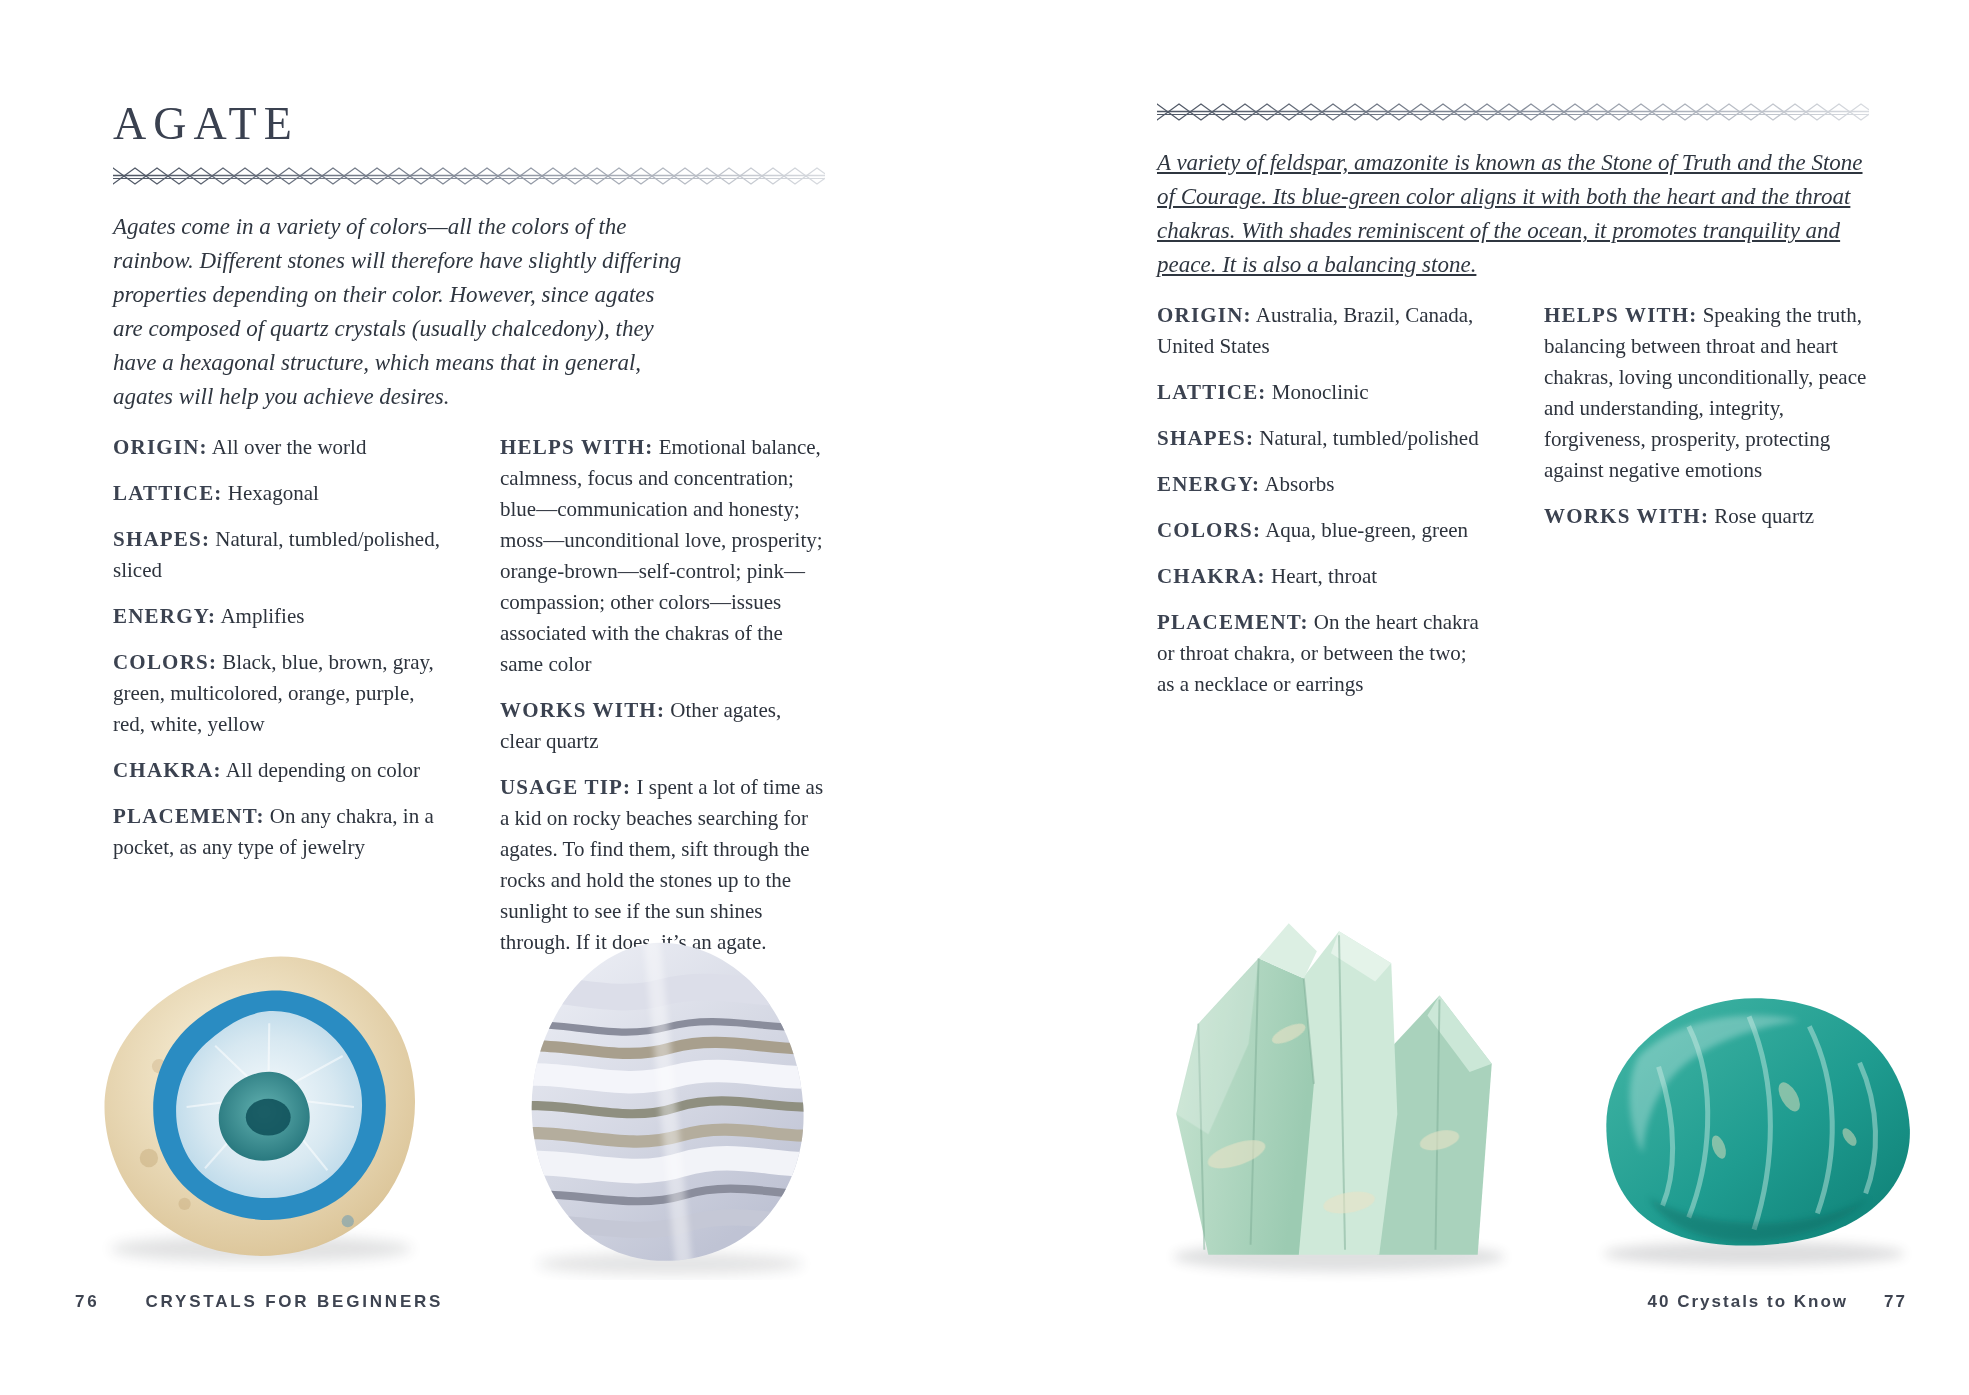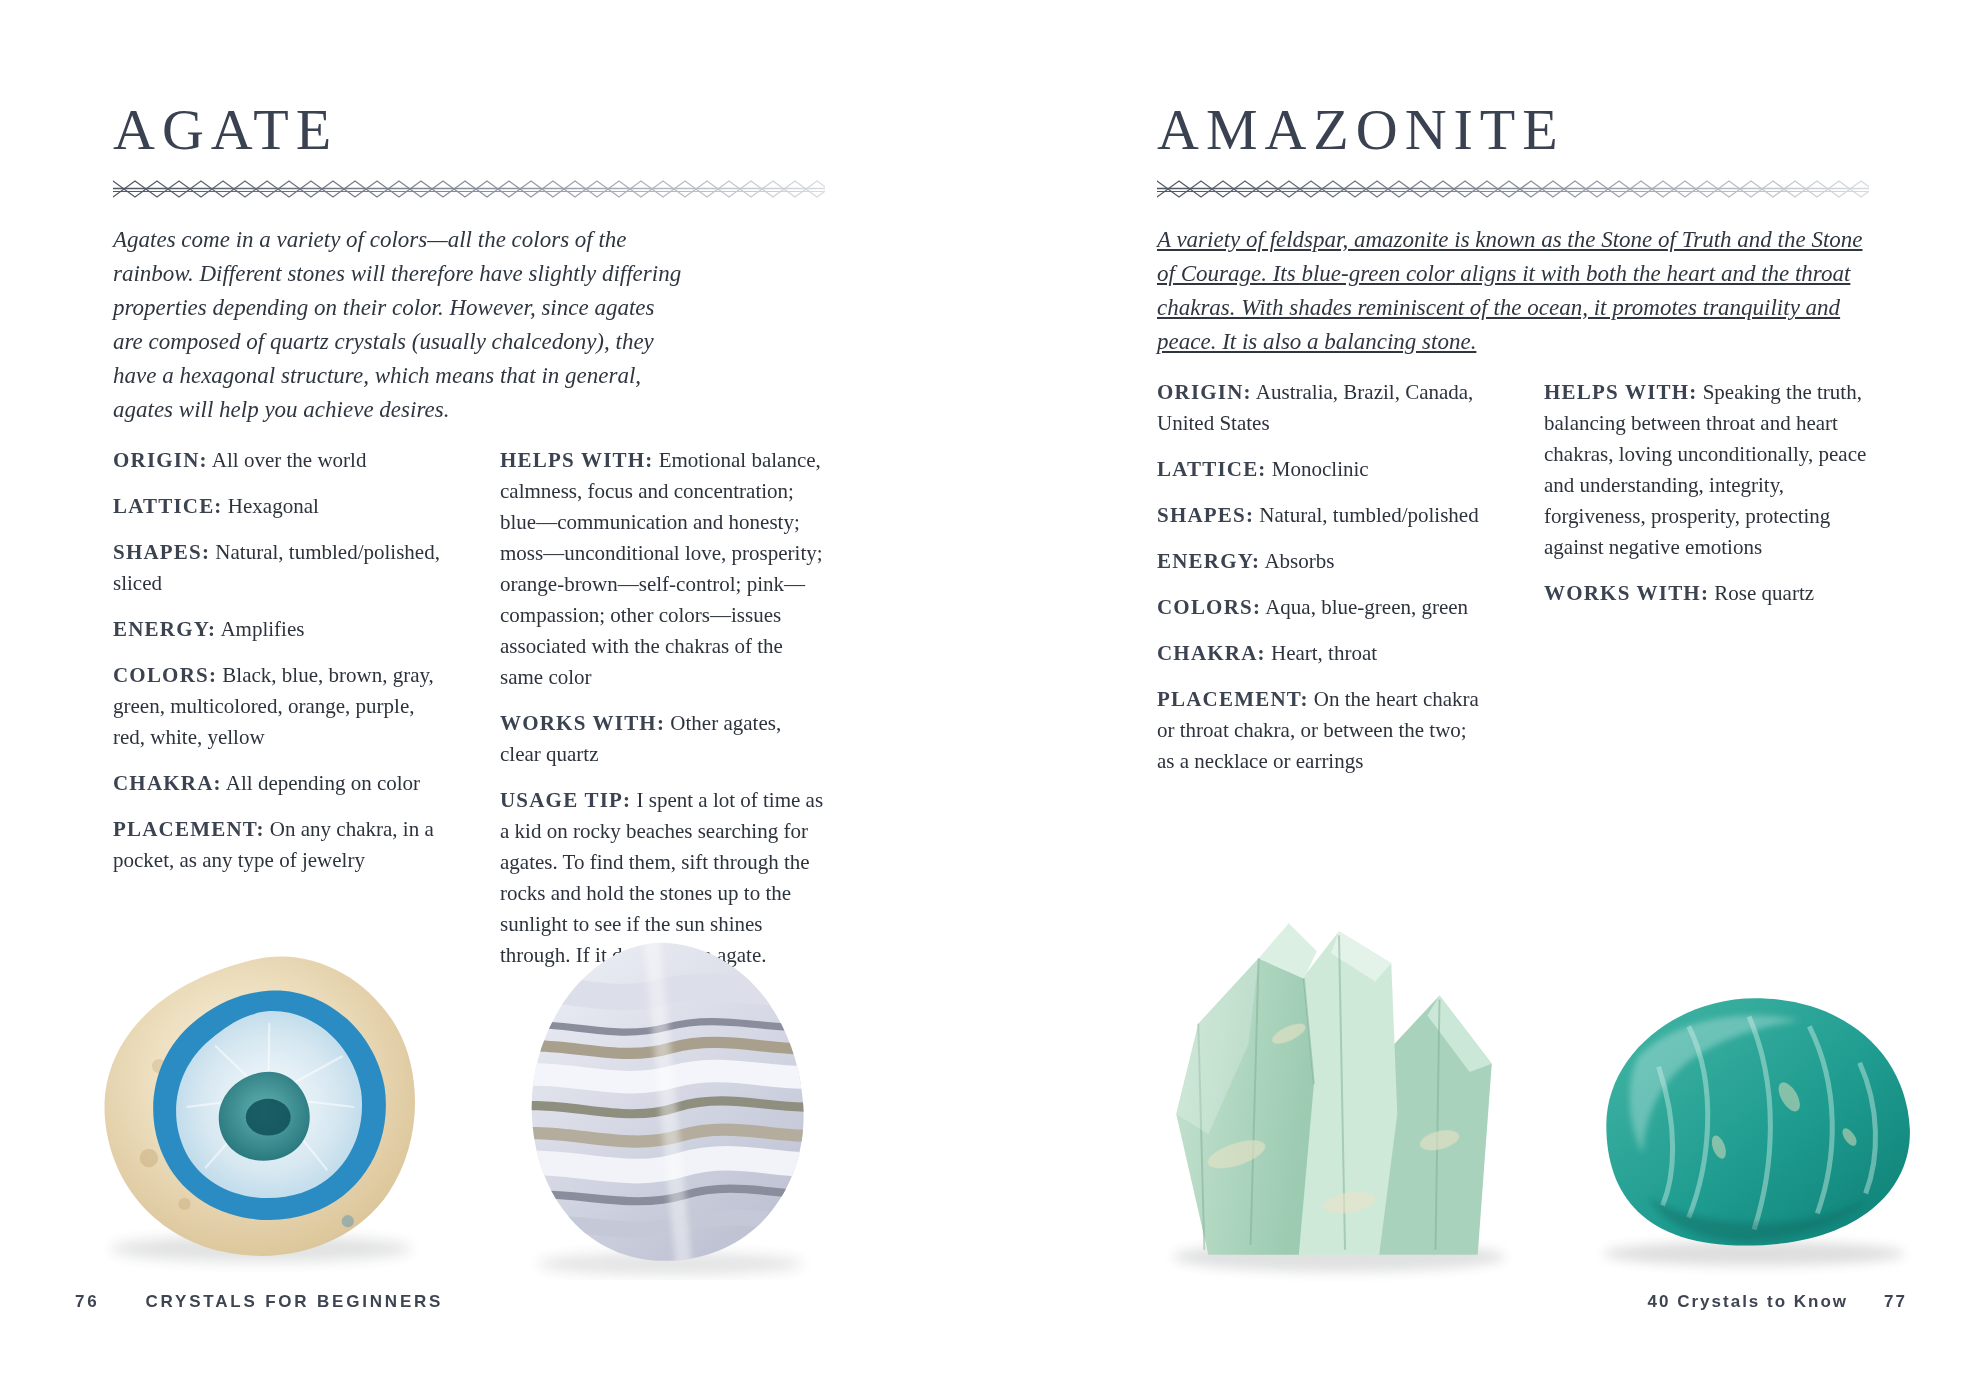--- a/index.html
+++ b/index.html
@@ -7,21 +7,21 @@
     width:1969px;height:1395px;position:relative;overflow:hidden;
     background:#ffffff;
     font-family:"Liberation Serif", serif;
     color:#2d333d;
   }
   .page{position:absolute;top:100px;width:714px;}
   .page-left{left:113px;}
   .page-right{left:1157px;}
 
   .crystal-title{
-    font-size:58px;line-height:1.05;font-weight:normal;
+    font-size:46px;line-height:1.05;font-weight:normal;
     letter-spacing:7px;color:#3a4150;margin:0 0 16px 0;
   }
   svg.zigzag{display:block;width:712px;height:26px;margin:0 0 20px 0;}
 
   .intro{
     font-style:italic;font-size:23px;line-height:34px;color:#2f3640;
     margin:0 0 18px 0;
   }
   .page-left .intro{max-width:574px;}
   .page-right .intro{max-width:712px;text-decoration:underline;}
@@ -118,21 +118,20 @@
     </div>
     <div class="col">
       <p class="field"><span class="label">HELPS WITH:</span> <span>Emotional balance, calmness, focus and concentration; blue—communication and honesty; moss—unconditional love, prosperity; orange-brown—self-control; pink—compassion; other colors—issues associated with the chakras of the same color</span></p>
       <p class="field"><span class="label">WORKS WITH:</span> <span>Other agates, clear quartz</span></p>
       <p class="field"><span class="label">USAGE TIP:</span> <span>I spent a lot of time as a kid on rocky beaches searching for agates. To find them, sift through the rocks and hold the stones up to the sunlight to see if the sun shines through. If it does, it’s an agate.</span></p>
     </div>
   </div>
 </section>
 
 <section class="page page-right">
-  <h1 class="crystal-title">AMAZONITE</h1>
   <svg class="zigzag" viewBox="0 0 712 26" preserveAspectRatio="none">
       <path d="M0,11.5 H712" fill="none" stroke="url(#zigfade)" stroke-width="1.3"></path>
       <path d="M0,14.5 H712" fill="none" stroke="url(#zigfade)" stroke-width="1"></path>
       <path d="M-44,20 L-22,4 L0,20 L22,4 L44,20 L66,4 L88,20 L110,4 L132,20 L154,4 L176,20 L198,4 L220,20 L242,4 L264,20 L286,4 L308,20 L330,4 L352,20 L374,4 L396,20 L418,4 L440,20 L462,4 L484,20 L506,4 L528,20 L550,4 L572,20 L594,4 L616,20 L638,4 L660,20 L682,4 L704,20 L726,4 L748,20 L770,4 L792,20" fill="none" stroke="url(#zigfade)" stroke-width="1.3"></path>
       <path d="M-44,4 L-22,20 L0,4 L22,20 L44,4 L66,20 L88,4 L110,20 L132,4 L154,20 L176,4 L198,20 L220,4 L242,20 L264,4 L286,20 L308,4 L330,20 L352,4 L374,20 L396,4 L418,20 L440,4 L462,20 L484,4 L506,20 L528,4 L550,20 L572,4 L594,20 L616,4 L638,20 L660,4 L682,20 L704,4 L726,20 L748,4 L770,20 L792,4" fill="none" stroke="url(#zigfade)" stroke-width="1.3"></path>
     </svg>
   <p class="intro">A variety of feldspar, amazonite is known as the Stone of Truth and the Stone of Courage. Its blue-green color aligns it with both the heart and the throat chakras. With shades reminiscent of the ocean, it promotes tranquility and peace. It is also a balancing stone.</p>
 
   <div class="columns">
     <div class="col">

